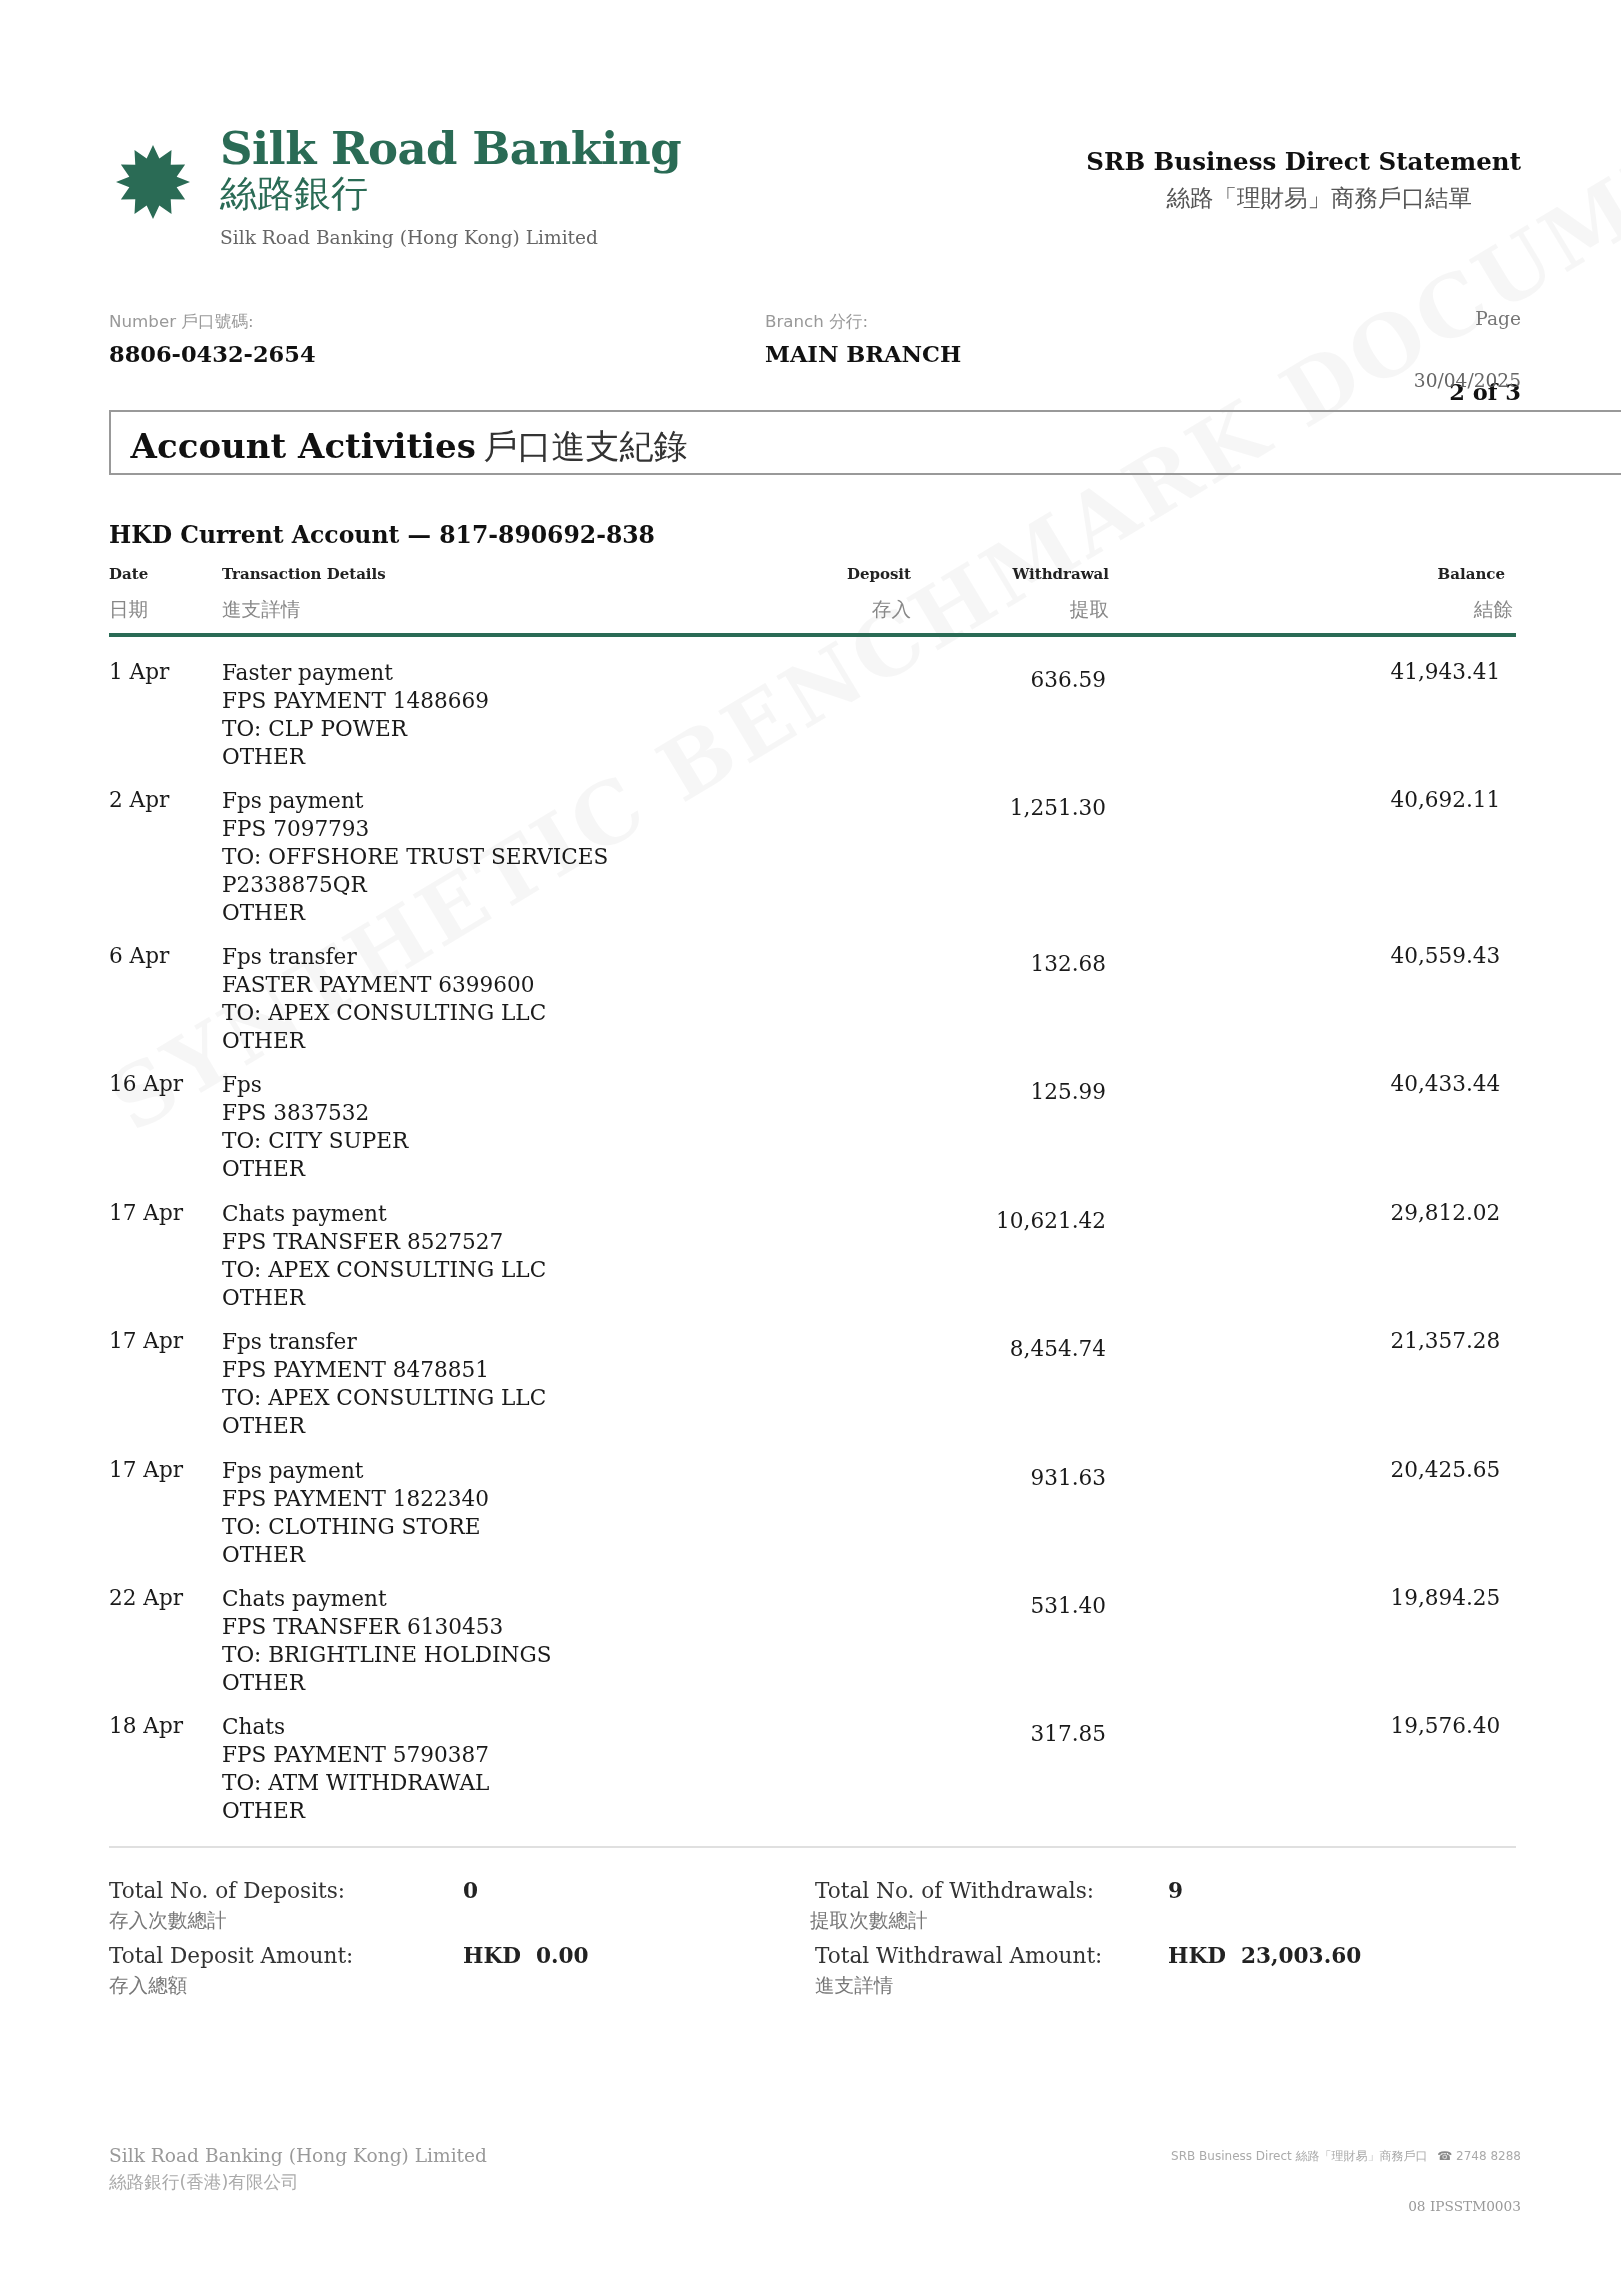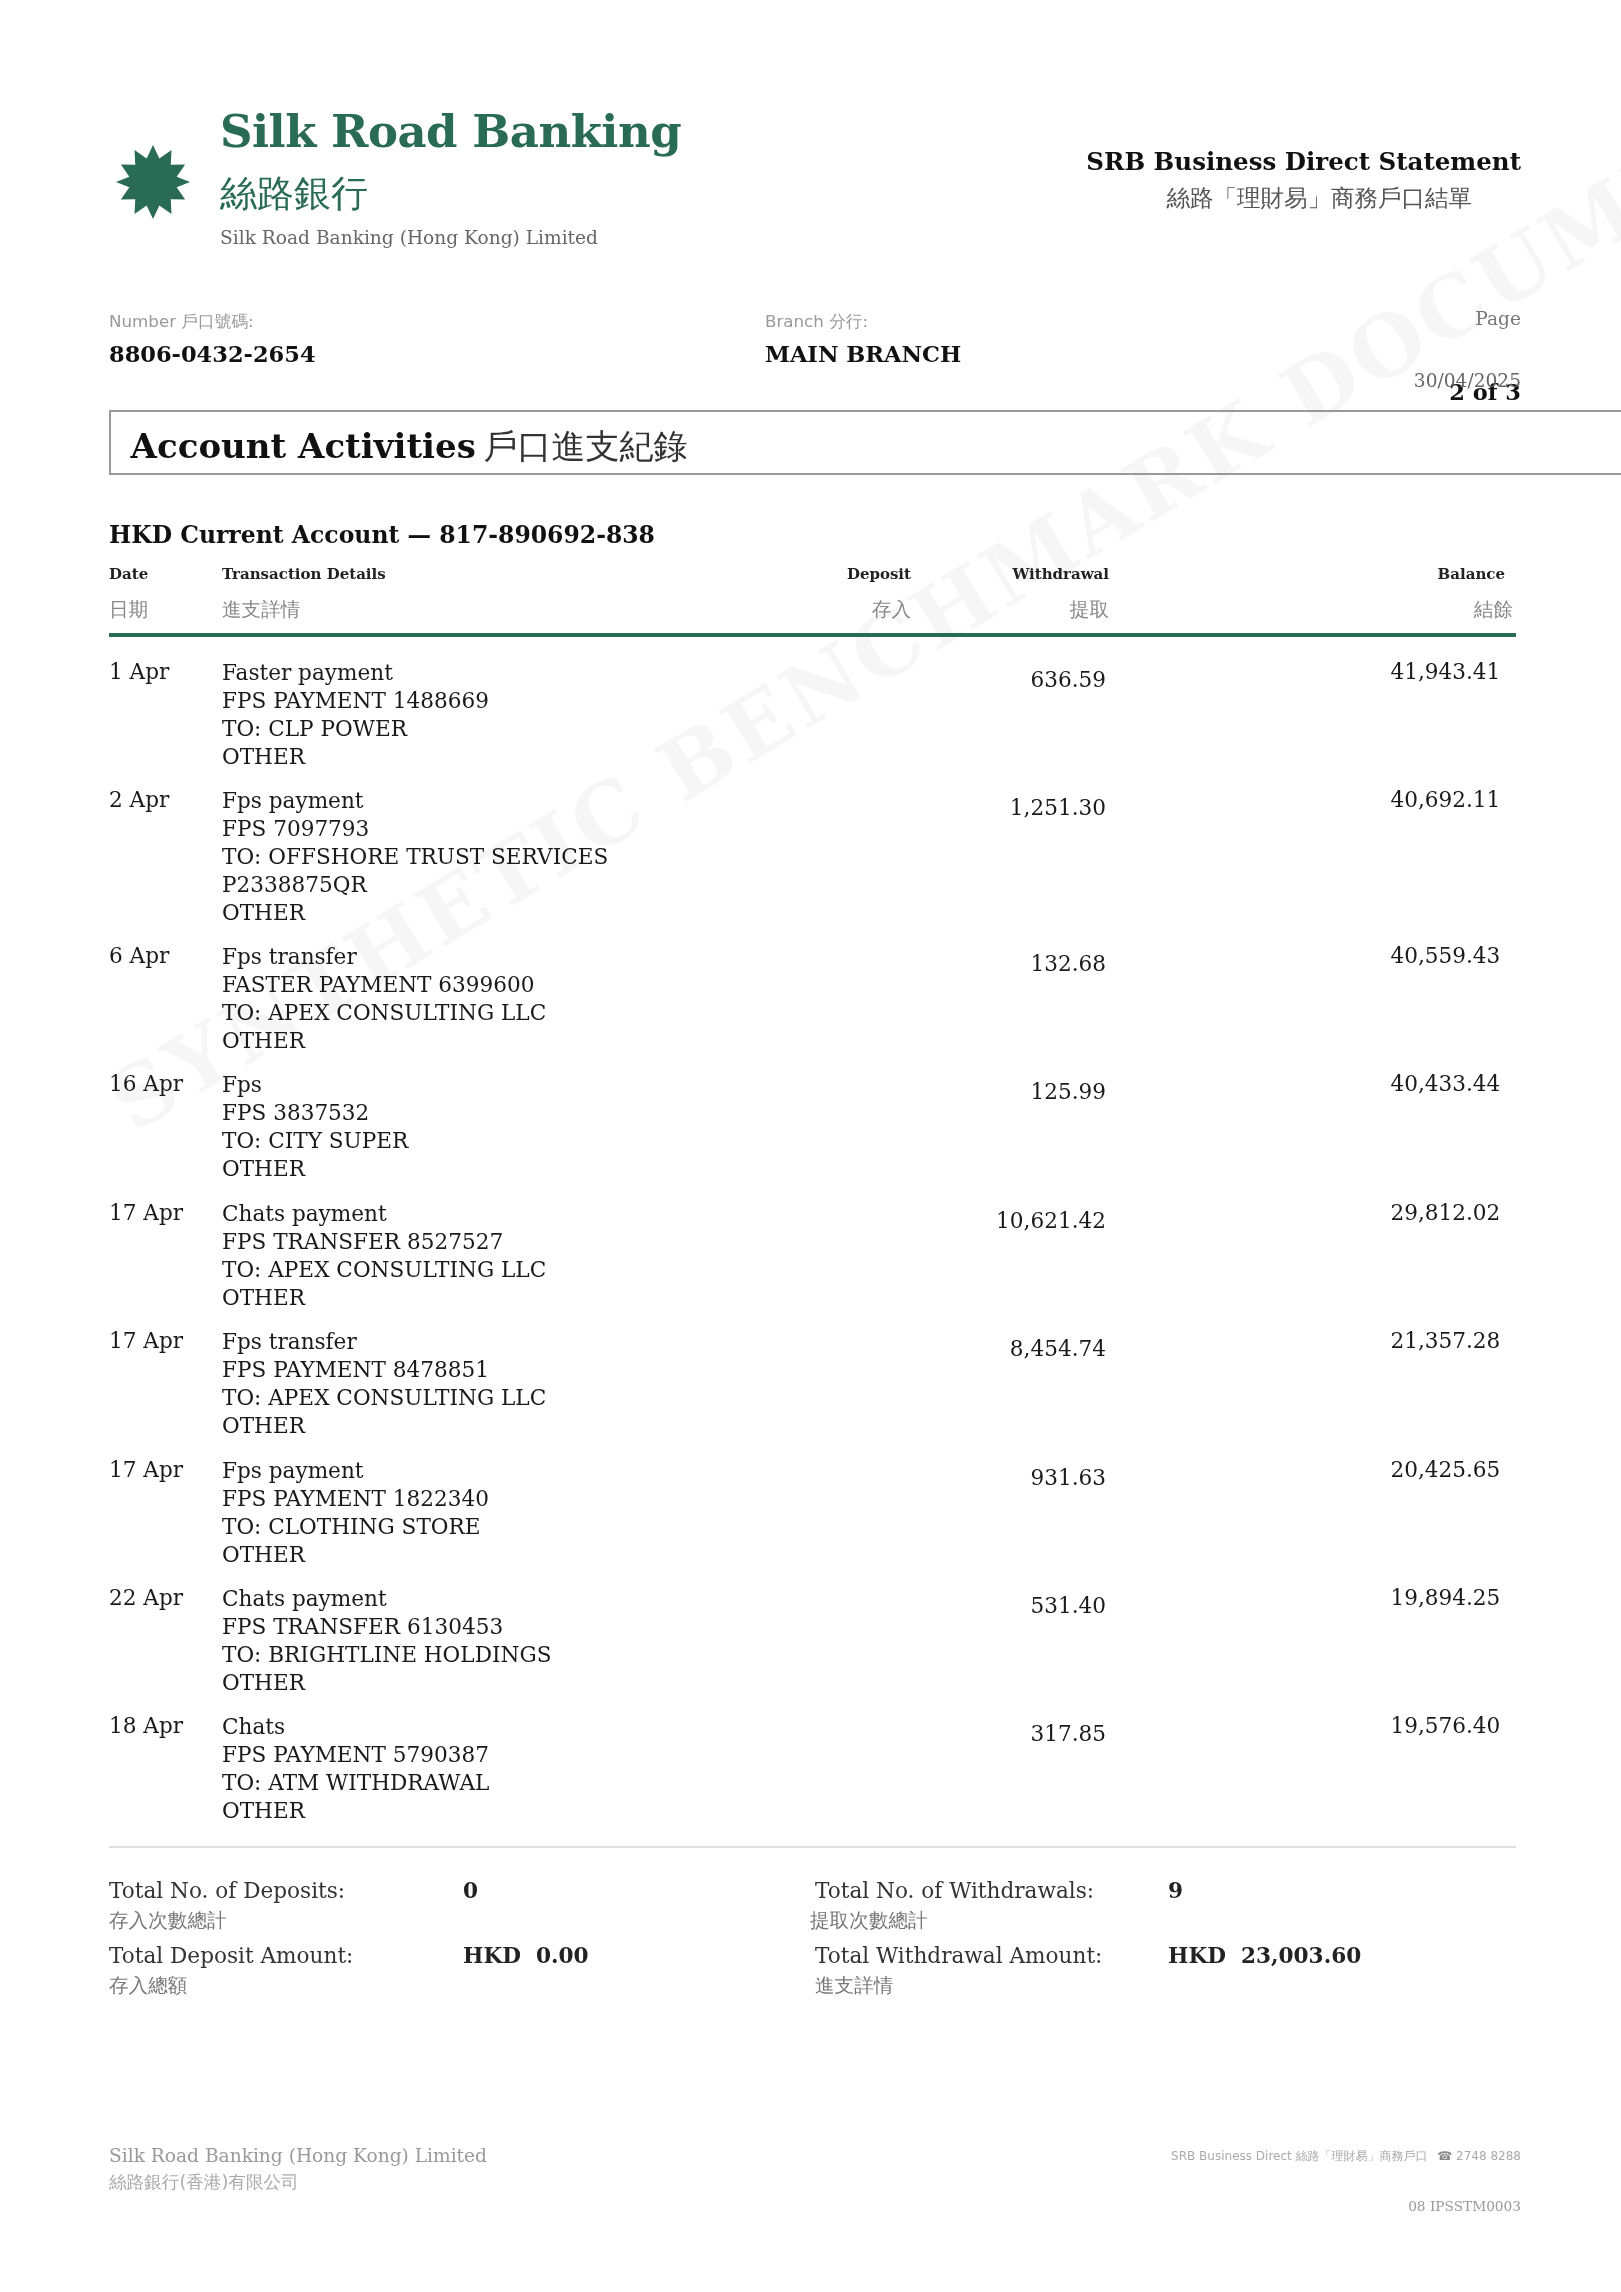--- a/index.html
+++ b/index.html
@@ -3,21 +3,21 @@
 <meta charset="utf-8">
 <style>
   html, body { margin: 0; padding: 0; background: #ffffff; }
   body { width: 1621px; height: 2293px; position: relative; overflow: hidden;
          font-family: "DejaVu Serif", "Liberation Serif", serif; color: #1a1a1a; }
   .abs { position: absolute; }
   .serif { font-family: "DejaVu Serif", "Liberation Serif", serif; }
 
   
   .logo-icon { left: 116px; top: 145px; width: 74px; height: 74px; }
-  .brand-name { left: 220px; top: 105px; font-size: 45px; font-weight: bold; color: #2a6b55; letter-spacing: -0.5px; }
+  .brand-name { left: 220px; top: 122px; font-size: 45px; font-weight: bold; color: #2a6b55; letter-spacing: -0.5px; }
   .brand-cn { left: 220px; top: 169px; font-size: 37px; color: #2a6b55; font-weight: 300; font-family: "DejaVu Sans", sans-serif; }
   .brand-legal { left: 220px; top: 227px; font-size: 18.6px; color: #666; }
   .stmt-title { right: 100px; top: 147px; font-size: 24.5px; font-weight: bold; color: #111; text-align: right; }
   .stmt-cn { right: 149px; top: 182px; font-size: 23.5px; color: #555; font-family: "DejaVu Sans", sans-serif; }
 
   
   .info-label { font-size: 16.7px; color: #999; font-family: "DejaVu Sans", sans-serif; }
   .info-value { font-size: 22.5px; font-weight: bold; color: #111; }
   .page-label { right: 100px; top: 308px; font-size: 18.6px; color: #777; text-align: right; }
   .page-value { right: 100px; top: 339px; font-size: 22.5px; font-weight: bold; color: #111; text-align: right; margin-top: 40px; }

